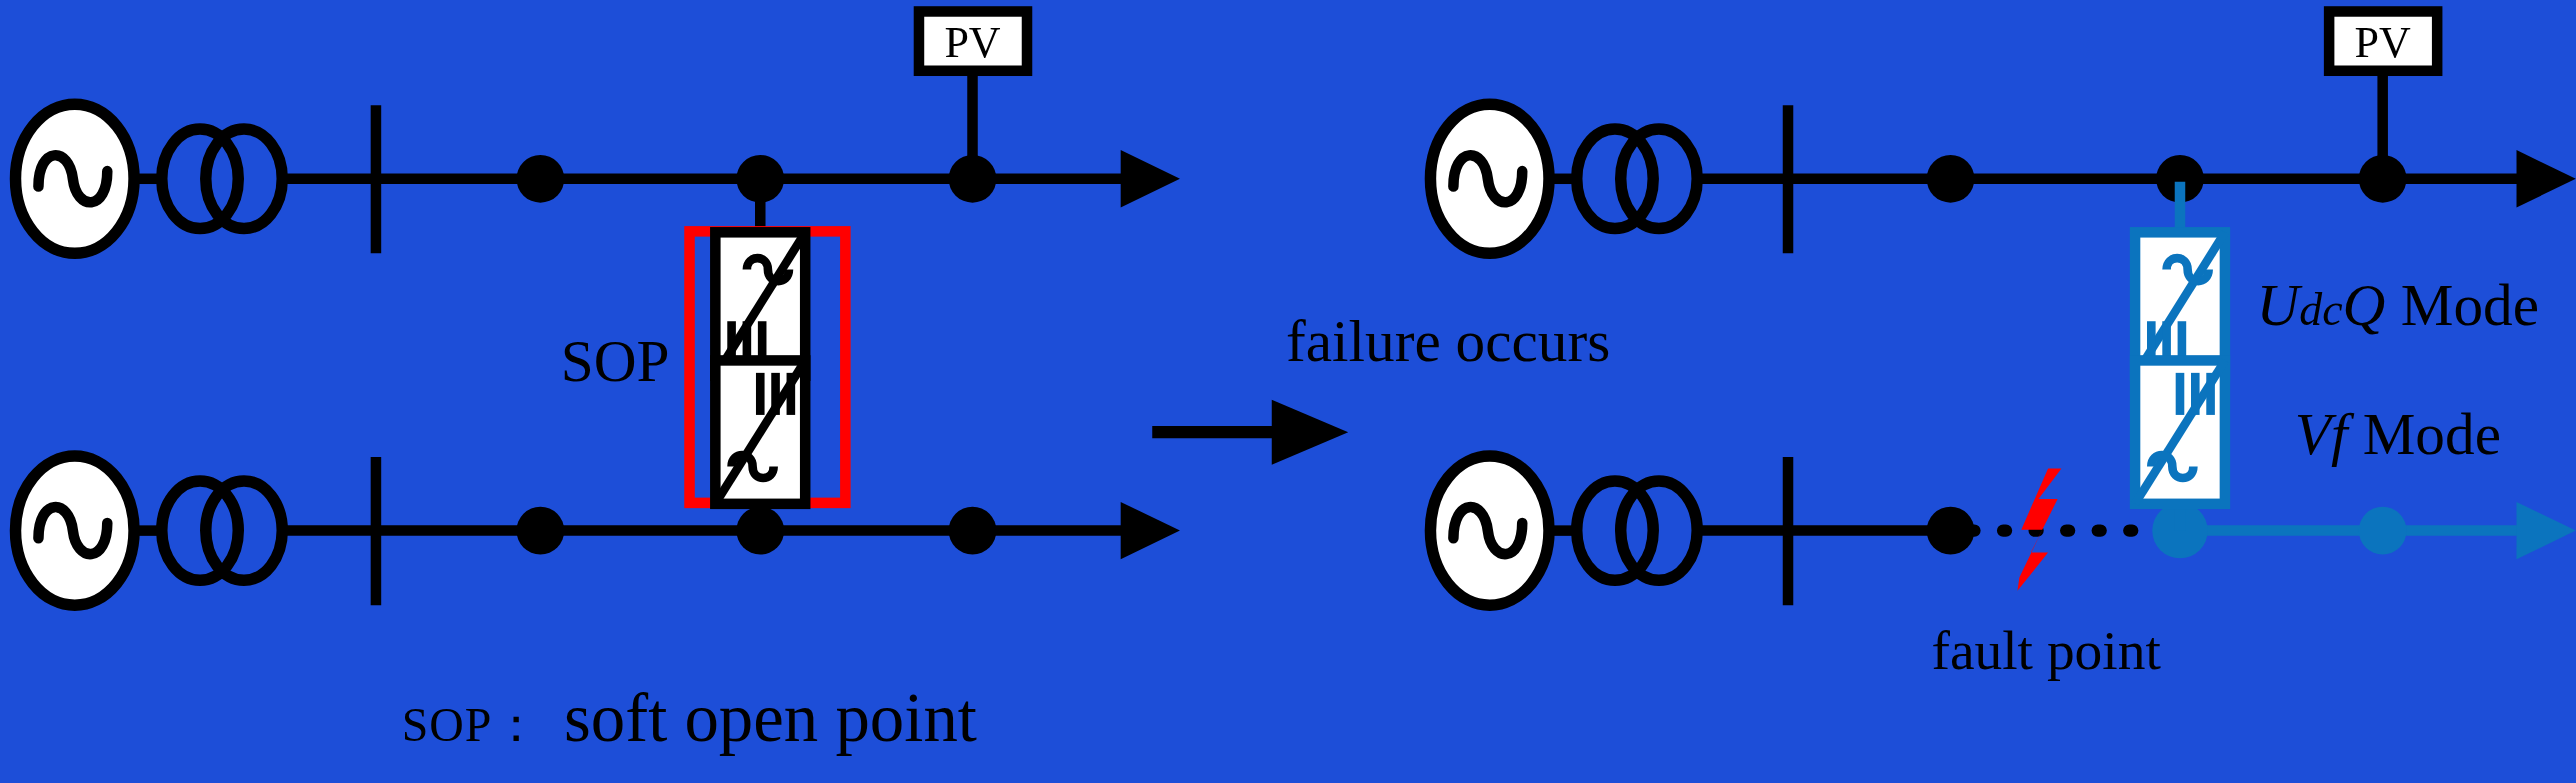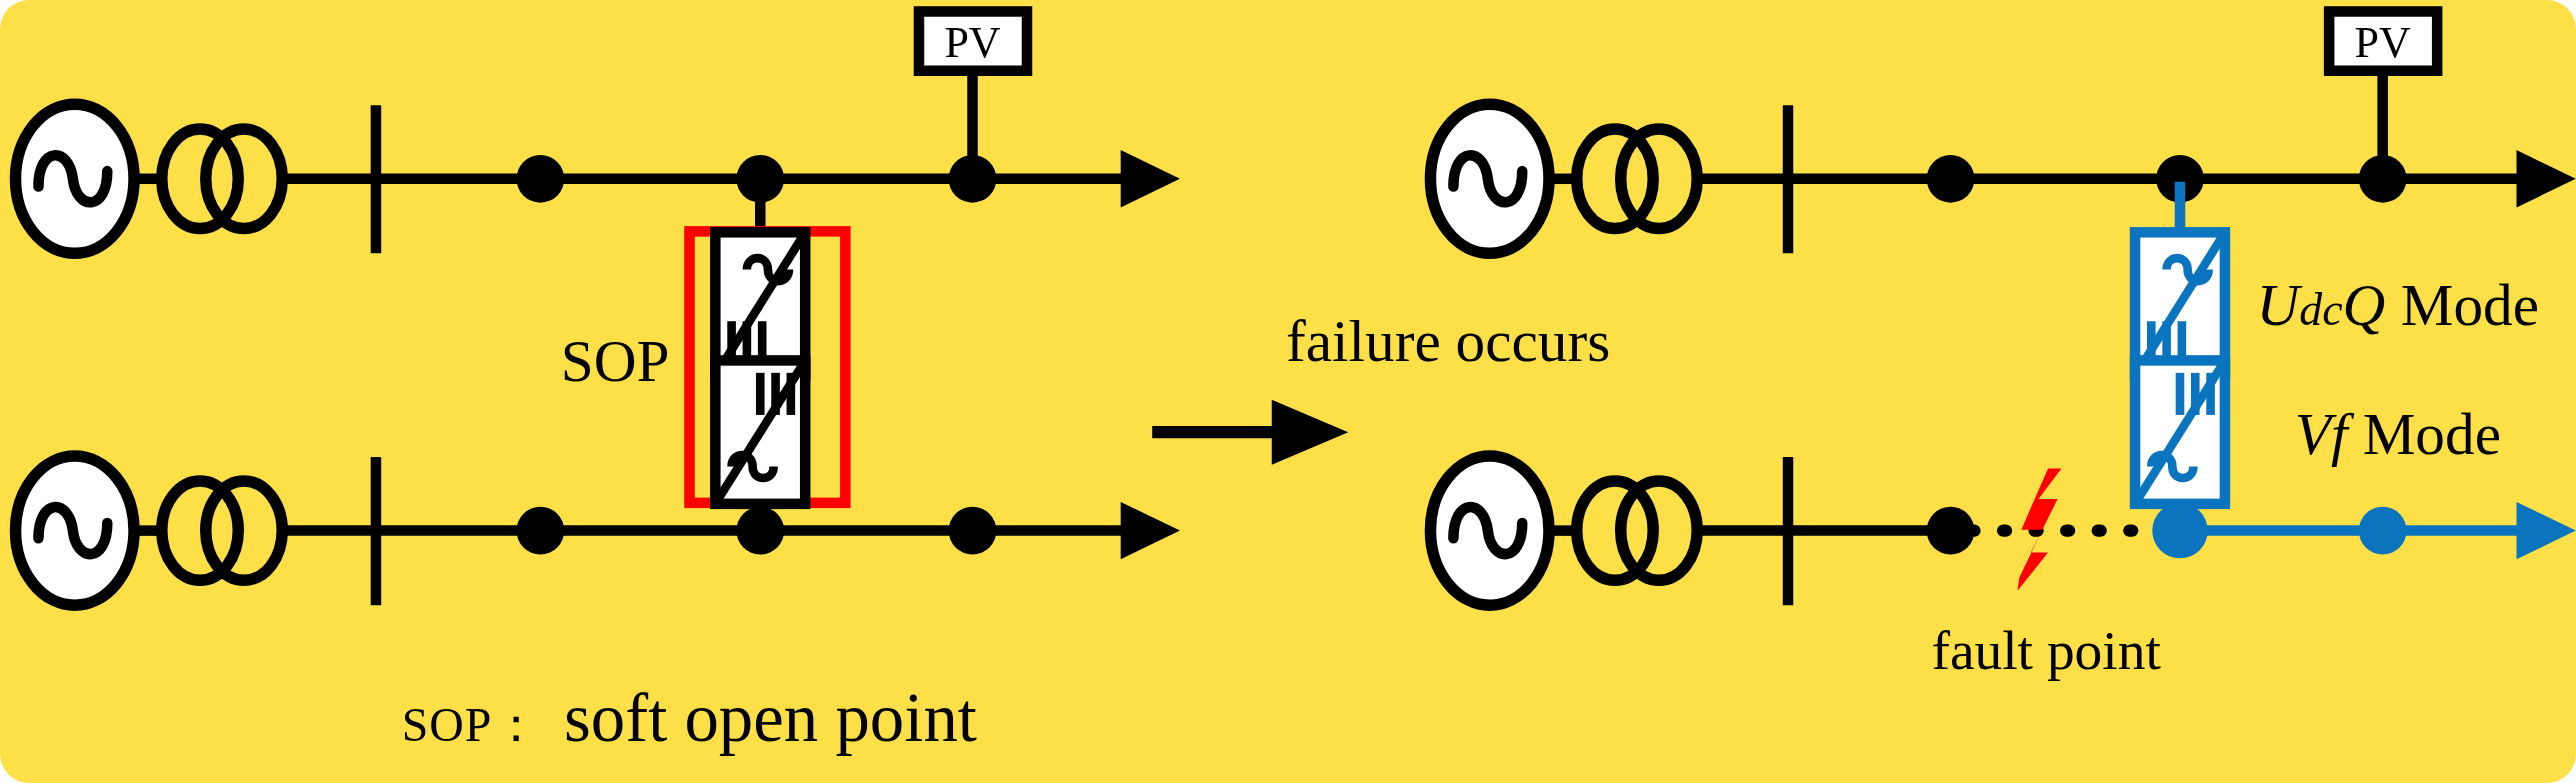--- a/index.html
+++ b/index.html
@@ -11,22 +11,21 @@
   body {
     width: 2576px;
     height: 783px;
     font-family: "Liberation Serif", "DejaVu Serif", serif;
     overflow: hidden;
   }
   #stage {
     position: relative;
     width: 2576px;
     height: 783px;
-    background: #fde047;
-    border-radius: 29px;
+    background: #1d4ed8;
   }
   svg#diagram {
     display: block;
     width: 2576px;
     height: 783px;
   }
   .wire        { stroke: #000000; stroke-width: 11; fill: none; stroke-linecap: butt; }
   .wire-blue   { stroke: #0B74BE; stroke-width: 11; fill: none; stroke-linecap: butt; }
   .busbar      { stroke: #000000; stroke-width: 11; fill: none; stroke-linecap: butt; }
   .gen-circle  { stroke: #000000; stroke-width: 12; fill: #ffffff; }

